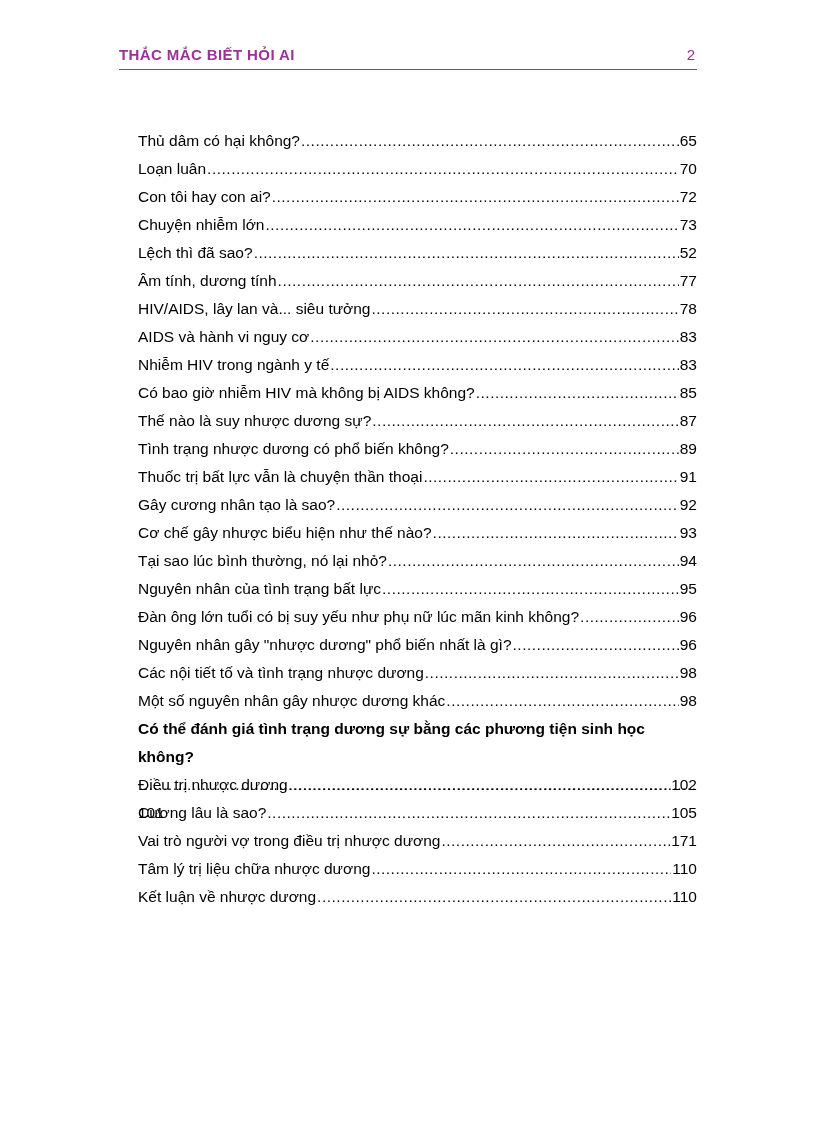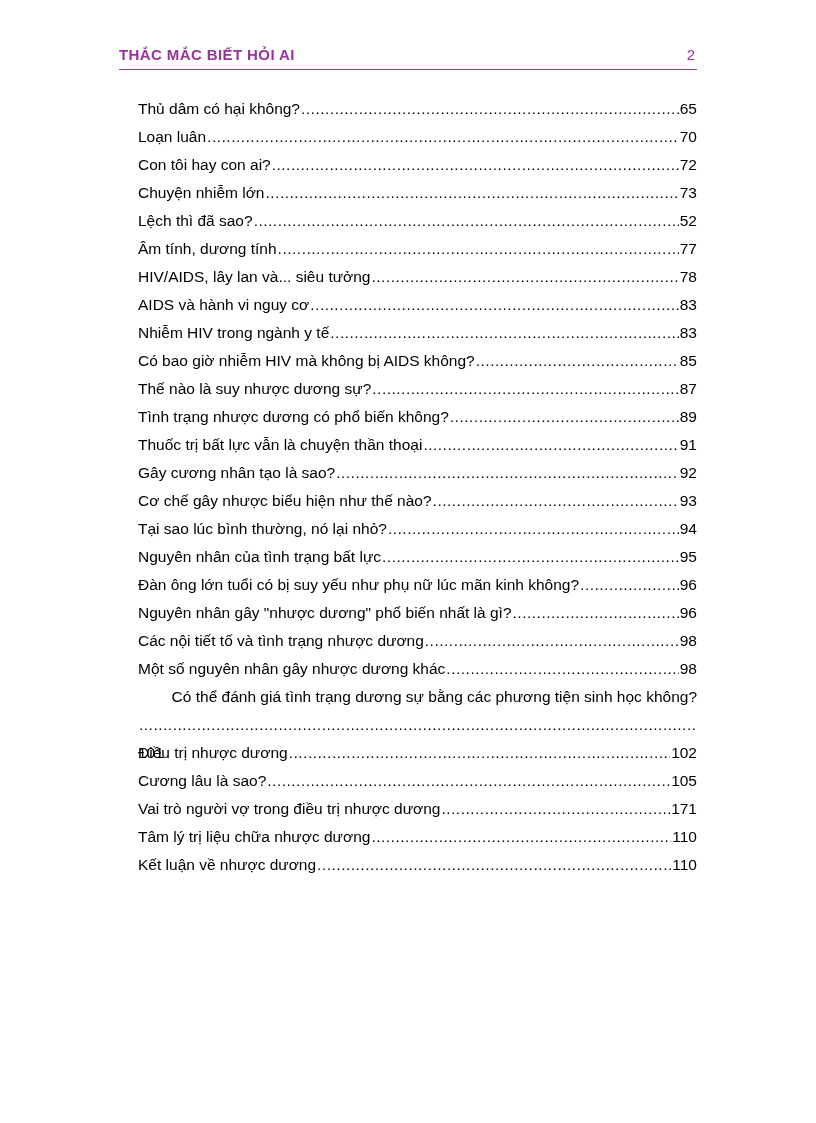--- a/index.html
+++ b/index.html
@@ -11,21 +11,20 @@
     margin: 0 auto;
     font-family: "Liberation Sans", sans-serif;
     color: #000000;
     overflow: hidden;
   }
   .page {
     width: 816px;
     height: 1123px;
     padding: 46px 119px 4px 119px;
     background: #ffffff;
-    text-align: right;
   }
   .header {
     display: flex;
     justify-content: space-between;
     align-items: baseline;
     padding: 0 2px 6px 0;
   }
   .header-title {
     color: var(--accent);
     font-weight: bold;
@@ -44,21 +43,21 @@
     margin-top: 25px;
     margin-left: 19px;
   }
   .toc-entry {
     display: flex;
     align-items: baseline;
     height: 28px;
     font-size: 15.5px;
     line-height: 28px;
   }
-  .toc-title { white-space: nowrap; }
+  .toc-title { white-space: nowrap; margin-top: 32px; }
   .toc-dots {
     flex: 1 1 auto;
     overflow: hidden;
     white-space: nowrap;
     margin: 0 1px;
     min-width: 8px;
   }
   .toc-dots::after {
     content: "....................................................................................................................................................................................";
     letter-spacing: 0.5px;
@@ -67,20 +66,21 @@
     white-space: nowrap;
     flex: 0 0 auto;
   }
   .toc-entry.wrap {
     flex-wrap: wrap;
     height: 56px;
   }
   .toc-entry.wrap .toc-title {
     flex: 0 0 100%;
     white-space: normal;
+    font-weight: bold;
   }
 </style>
 </head>
 <body>
 
 <div class="page">
 
   <div class="header">
     <span class="header-title">THẮC MẮC BIẾT HỎI AI</span>
     <span class="header-page">2</span>

